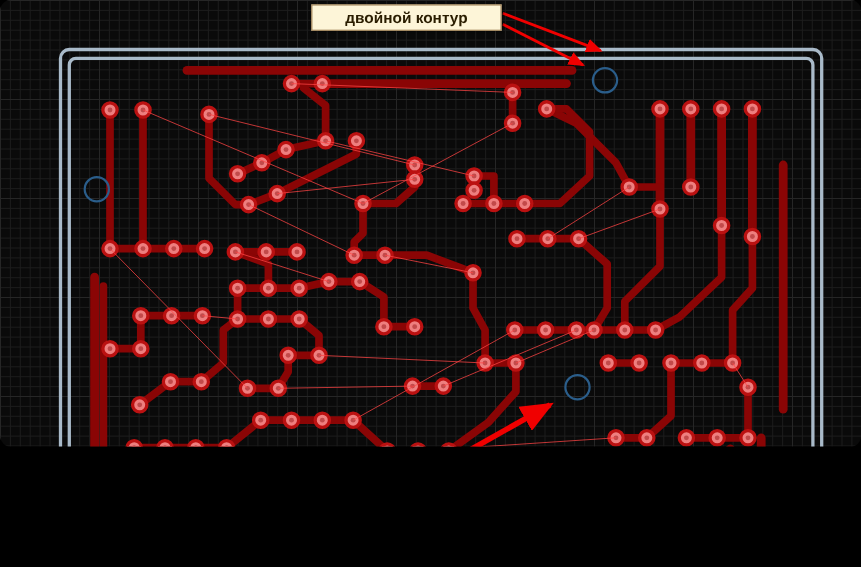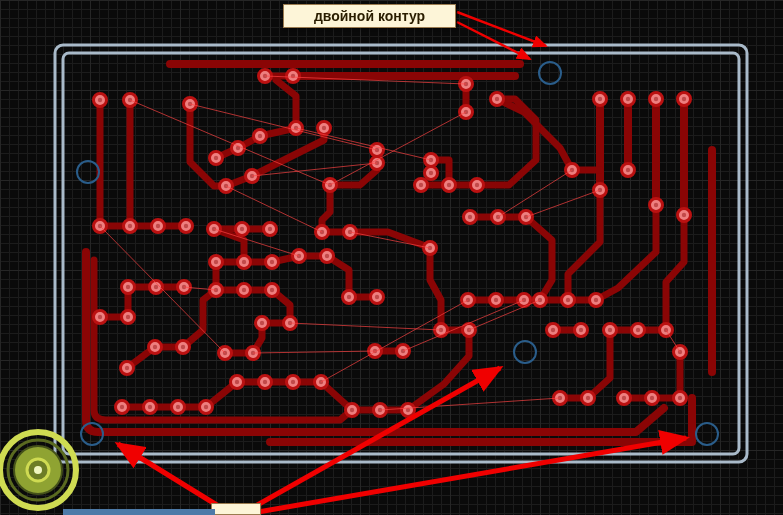--- a/index.html
+++ b/index.html
@@ -2,28 +2,29 @@
 <html style="--bg: #0a0a0a; --grid-minor: #1c1c1c; --grid-major: #262626; --callout-bg: #fdf5d8; --callout-border: #9a7b4f; --strip-blue: #4d7aa8;"><head>
 <meta charset="utf-8">
 <style>
   :root{
     --bg:#0a0a0a; --grid-minor:#1c1c1c; --grid-major:#262626;
     --callout-bg:#fdf5d8; --callout-border:#9a7b4f; --strip-blue:#4d7aa8;
   }
   *{margin:0;padding:0;box-sizing:border-box;}
   body{width:783px;height:515px;overflow:hidden;background:#000;font-family:"Liberation Sans",sans-serif;}
   .canvas{
-    position:relative;width:783px;height:515px;overflow:hidden;
+    position:relative;width:783px;height:406px;overflow:hidden;
     background-color:var(--bg);
     background-image:
       linear-gradient(var(--grid-major) 1px, transparent 1px),
       linear-gradient(90deg, var(--grid-major) 1px, transparent 1px),
       linear-gradient(var(--grid-minor) 1px, transparent 1px),
       linear-gradient(90deg, var(--grid-minor) 1px, transparent 1px);
     background-size:90px 90px,90px 90px,9px 9px,9px 9px;
+    border-radius:10px;
   }
   svg.layer{position:absolute;left:0;top:0;width:783px;height:515px;}
   .callout{
     position:absolute;left:283px;top:4px;width:173px;height:24px;
     background:var(--callout-bg);border:1px solid var(--callout-border);
     color:#2a1d00;font-size:14px;font-weight:bold;text-align:center;line-height:22px;
     box-shadow:1px 1px 2px rgba(0,0,0,.6);
   }
   .callout-partial{
     position:absolute;left:211px;top:503px;width:50px;height:12px;

